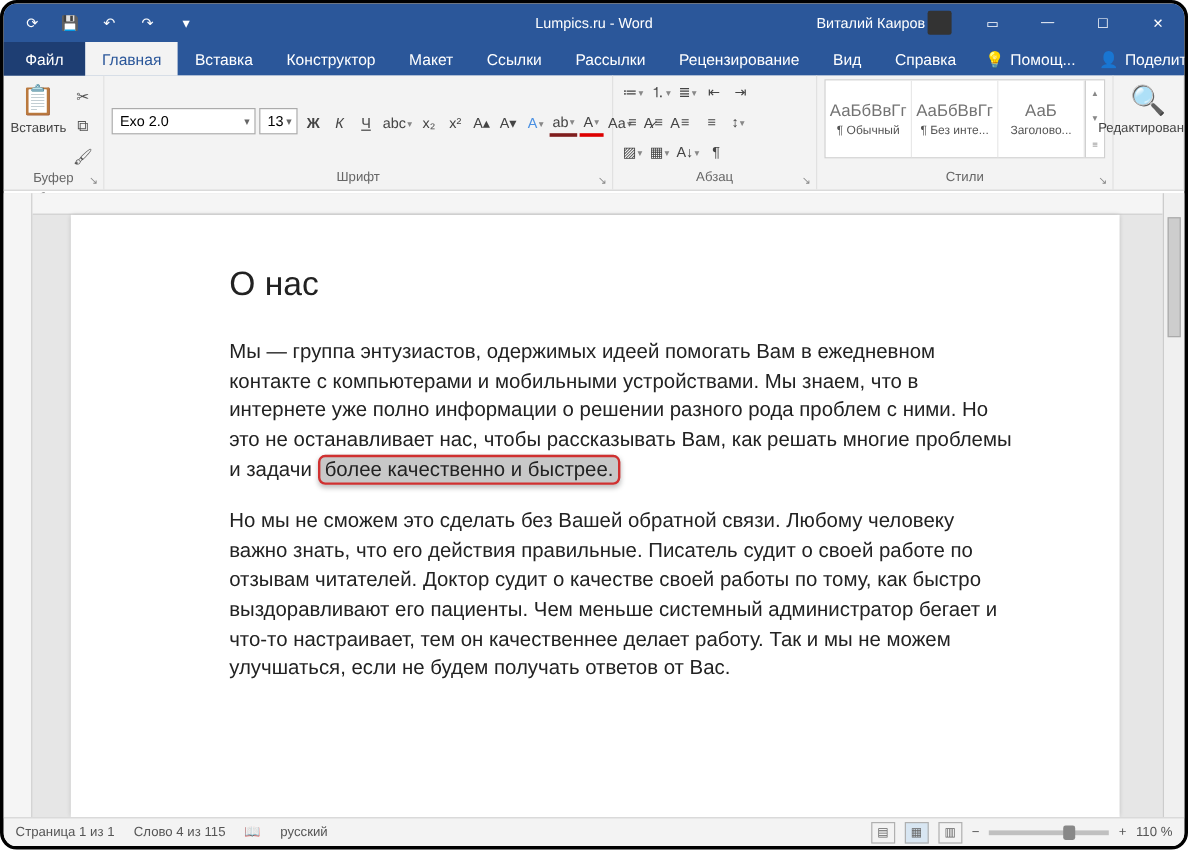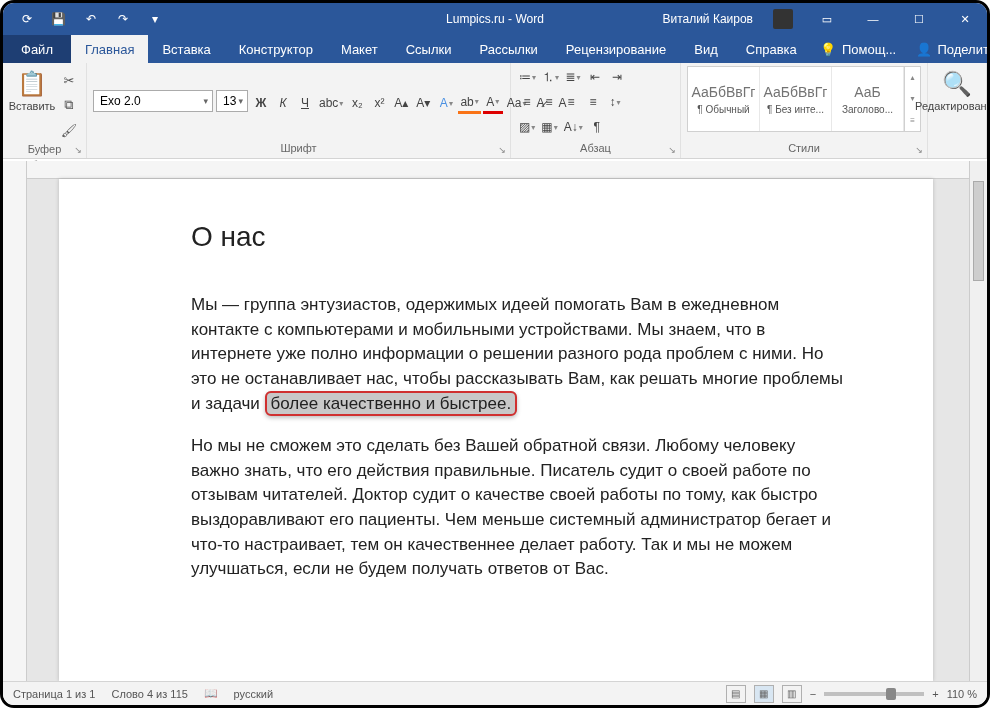--- a/index.html
+++ b/index.html
@@ -2,21 +2,21 @@
 <html><head>
 <meta charset="utf-8">
 <style>
 *{box-sizing:border-box;margin:0;padding:0;font-family:"Segoe UI",Arial,sans-serif}
 body{background:#fff;width:990px;height:708px;overflow:hidden;border:3px solid #000;border-radius:14px;position:relative}
 .titlebar{height:32px;background:#2b579a;color:#fff;display:flex;align-items:center;position:relative;font-size:12px}
 .qat{display:flex;align-items:center;gap:4px;padding-left:10px}
 .qat-btn{width:28px;height:28px;display:flex;align-items:center;justify-content:center;color:#fff}
 .title-center{position:absolute;left:50%;transform:translateX(-50%);font-size:12px}
 .title-right{position:absolute;right:0;display:flex;align-items:center;gap:2px}
-.user{display:flex;align-items:center;gap:20px;padding:0 10px;font-size:12px}
+.user{display:flex;align-items:center;gap:2px;padding:0 10px;font-size:12px}
 .avatar{width:20px;height:20px;background:#333;border-radius:2px}
 .win-btn{width:44px;height:30px;display:flex;align-items:center;justify-content:center;color:#fff;font-size:11px}
 .tabbar{height:28px;background:#2b579a;display:flex;align-items:stretch;color:#fff;font-size:13px}
 .tab{padding:0 14px;display:flex;align-items:center;cursor:pointer}
 .tab-file{background:#1e3e73;padding:0 18px}
 .tab-active{background:#f3f3f3;color:#2b579a;font-weight:400}
 .tab-right{margin-left:auto;display:flex}
 .tab-right .tab{padding:0 10px;gap:5px}
 .ribbon{height:96px;background:#f3f3f3;border-bottom:1px solid #d4d4d4;display:flex}
 .grp{border-right:1px solid #e1e1e1;display:flex;flex-direction:column;padding:3px 6px 0;position:relative}
@@ -36,21 +36,21 @@
 .styles-gal{display:flex;border:1px solid #d0d0d0;background:#fff;height:66px}
 .style-item{width:72px;border-right:1px solid #e8e8e8;display:flex;flex-direction:column;align-items:center;justify-content:center;gap:4px;font-size:10px;color:#555;padding:3px}
 .style-item .prev{font-size:14px;color:#737373}
 .style-item:last-child .prev{font-size:18px;font-weight:700}
 .gal-more{width:16px;display:flex;flex-direction:column;justify-content:space-around;border-left:1px solid #d0d0d0;font-size:8px;color:#888;align-items:center}
 .editor{position:absolute;top:158px;bottom:24px;left:0;right:0;background:#e6e6e6;display:flex}
 .ruler-v{width:24px;background:#f5f5f5;border-right:1px solid #ccc}
 .page-wrap{flex:1;position:relative;overflow:hidden}
 .ruler-h{height:18px;background:#f5f5f5;border-bottom:1px solid #ccc}
 .page{position:absolute;top:18px;left:32px;right:36px;bottom:0;background:#fff;box-shadow:0 0 4px rgba(0,0,0,.2);padding:42px 88px 0 132px}
-.doc-h1{font-size:28px;font-weight:400;color:#222;margin-bottom:40px}
+.doc-h1{font-size:28px;font-weight:400;color:#222;margin-bottom:28px}
 .doc-p{font-size:17px;line-height:1.45;color:#222;margin-bottom:18px}
 .hl{background:#c8c8c8;border:2px solid #d03030;border-radius:6px;padding:1px 4px;box-shadow:0 2px 4px rgba(0,0,0,.25)}
 .scroll-v{width:18px;background:#f0f0f0;border-left:1px solid #ccc;position:relative}
 .thumb{position:absolute;top:20px;left:3px;right:3px;height:100px;background:#cdcdcd;border:1px solid #aaa}
 .statusbar{position:absolute;bottom:0;left:0;right:0;height:24px;background:#f3f3f3;border-top:1px solid #d4d4d4;display:flex;align-items:center;font-size:11px;color:#555;padding:0 10px;gap:16px}
 .sb-right{margin-left:auto;display:flex;align-items:center;gap:8px}
 .zoom-slider{width:100px;height:4px;background:#c0c0c0;position:relative}
 .zoom-slider::before{content:"";position:absolute;left:62%;top:-4px;width:10px;height:12px;background:#888;border-radius:2px}
 .viewbtn{width:20px;height:18px;border:1px solid #b0b0b0;display:flex;align-items:center;justify-content:center;font-size:10px;color:#666}
 .viewbtn.active{background:#d8e6f2}
@@ -136,21 +136,21 @@
             <u>Ч</u>
           </div>
         <div class="fmtbtn dd">abc</div>
         <div class="fmtbtn">x₂</div>
         <div class="fmtbtn">x²</div>
         <div class="fmtbtn">A▴</div>
         <div class="fmtbtn">A▾</div>
       </div>
       <div class="fmtrow">
         <div class="fmtbtn dd" style="color:#4a90e2">A</div>
-        <div class="fmtbtn dd" style="border-bottom:3px solid #f97316">ab</div>
+        <div class="fmtbtn dd" style="border-bottom:3px solid #7f1d1d">ab</div>
         <div class="fmtbtn dd" style="border-bottom:3px solid #d00">A</div>
         <div class="fmtbtn dd">Aa</div>
         <div class="fmtbtn">A̷</div>
         <div class="fmtbtn">A</div>
       </div>
     </div>
     <div class="grp-label">Шрифт</div>
     <div class="dlaunch">↘</div>
   </div>
 

